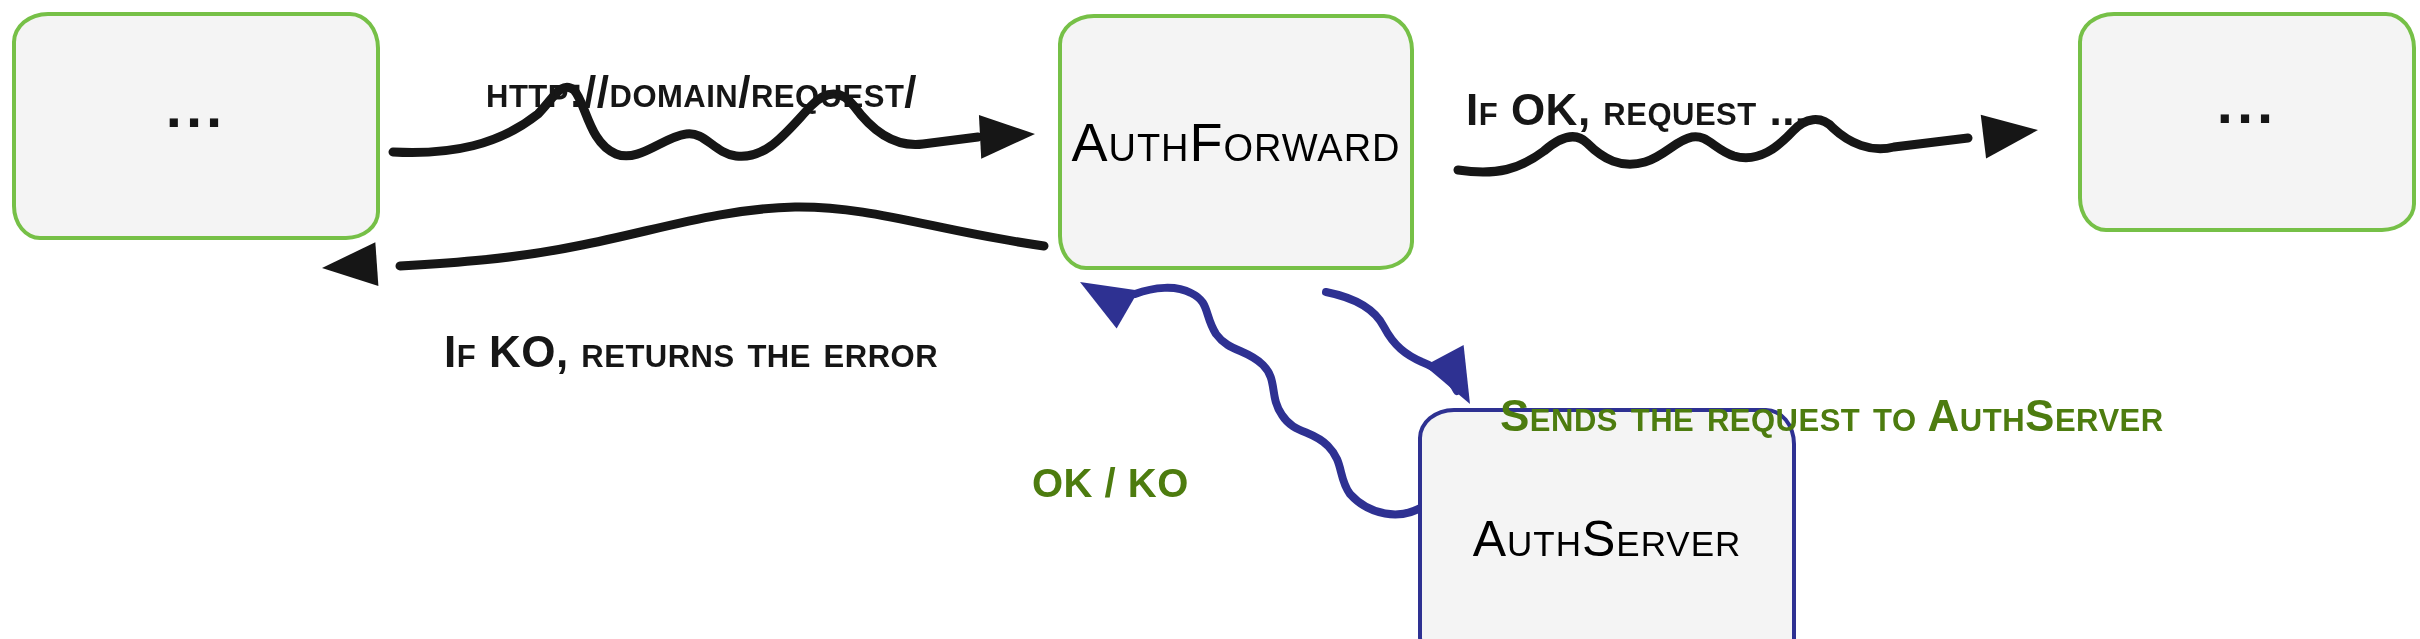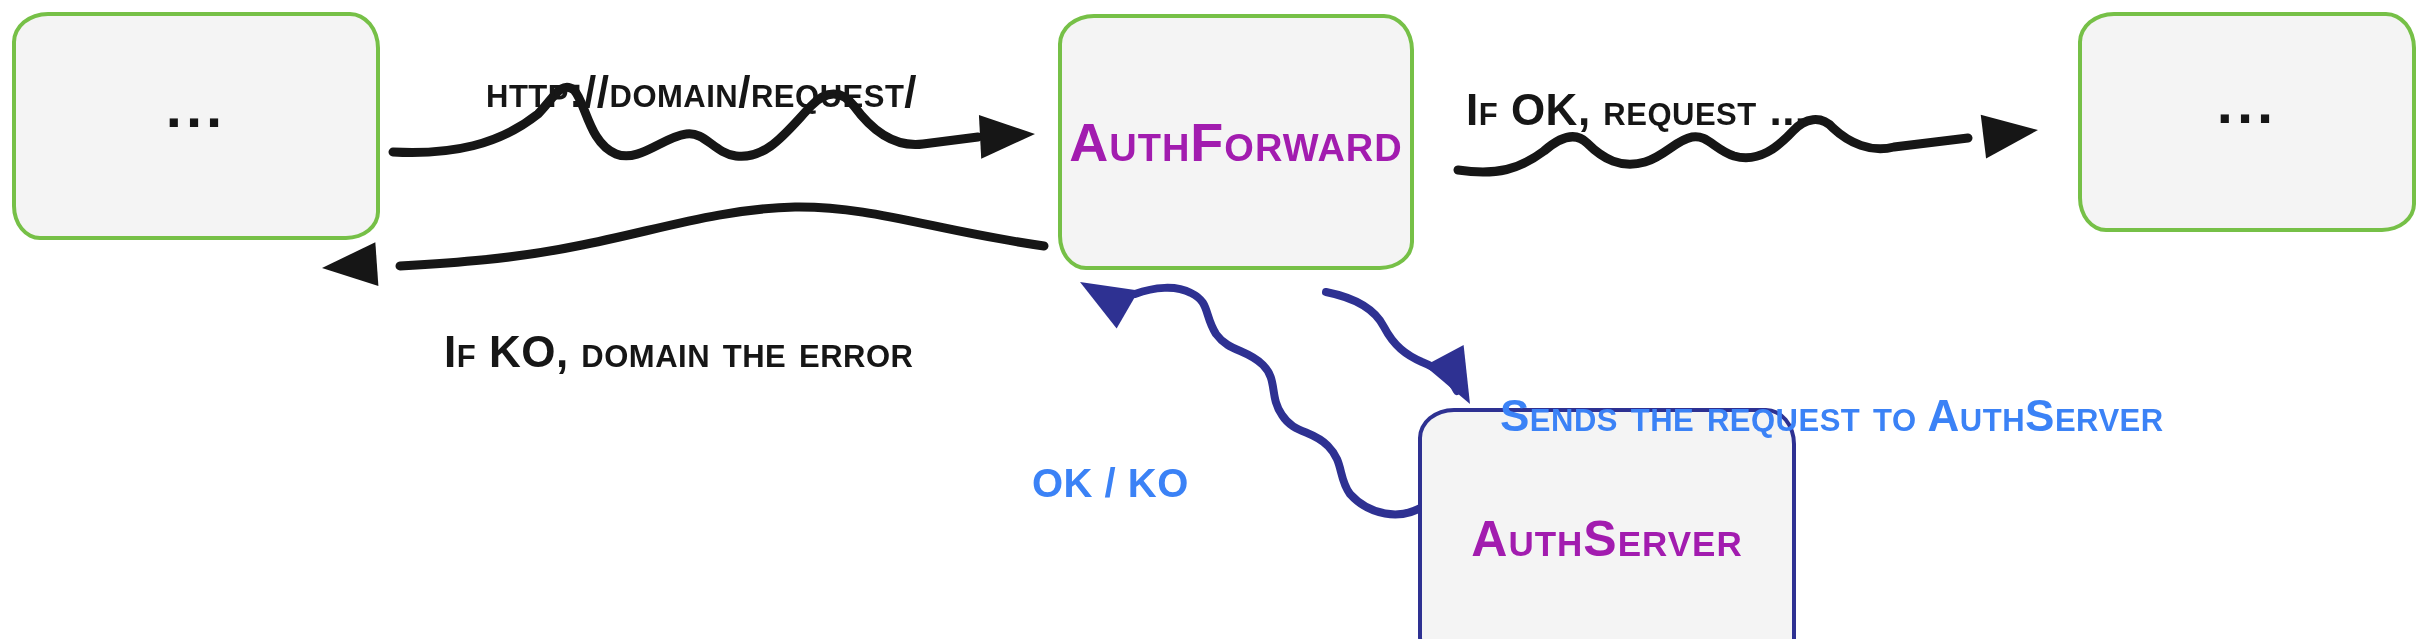--- a/index.html
+++ b/index.html
@@ -39,43 +39,43 @@
     background: #f4f4f4;
     border: 4px solid #76c047;
     border-radius: 36px 30px 34px 28px / 30px 36px 28px 34px;
     display: flex;
     align-items: center;
     justify-content: center;
   }
   .node.blue-node { border-color: #2e3192; }
   .node-label {
     font-variant: small-caps;
-    font-weight: 700;
-    color: #a21caf;
+    font-weight: 400;
+    color: #000000;
     letter-spacing: 1px;
     white-space: nowrap;
   }
   .dots {
     font-weight: 700;
     font-size: 58px;
     color: #161616;
     letter-spacing: 4px;
     transform: translateY(-30%);
   }
   .edge-label {
     position: absolute;
     font-variant: small-caps;
     font-weight: 700;
     font-size: 44px;
     color: #161616;
     letter-spacing: 0.5px;
     white-space: nowrap;
     margin-top: 41px;
   }
-  .edge-label.blue { color: #3b82f6; }
+  .edge-label.blue { color: #4d7c0f; }
   .fs-50 { font-size: 40px; }
 </style>
 </head>
 <body>
 
 <div class="stage">
 
   <svg class="arrows" viewBox="0 0 2420 639" aria-hidden="true">
 
     <g class="black-arrow">
@@ -117,19 +117,19 @@
   </div>
 
   <div class="node blue-node" style="left:1418px; top:408px; width:378px; height:262px;">
     <span class="node-label" style="font-size:50px;">AuthServer</span>
   </div>
 
   <div class="edge-label" style="left:486px; top:26px;">http://domain/request/</div>
 
   <div class="edge-label" style="left:1466px; top:44px;">If OK, request ...</div>
 
-  <div class="edge-label" style="left:444px; top:286px;">If KO, domain the error</div>
+  <div class="edge-label" style="left:444px; top:286px;">If KO, returns the error</div>
 
   <div class="edge-label blue" style="left:1500px; top:350px;">Sends the request to AuthServer</div>
 
   <div class="edge-label blue fs-50" style="left:1032px; top:420px;">OK / KO</div>
 
 </div>
 
 </body></html>

